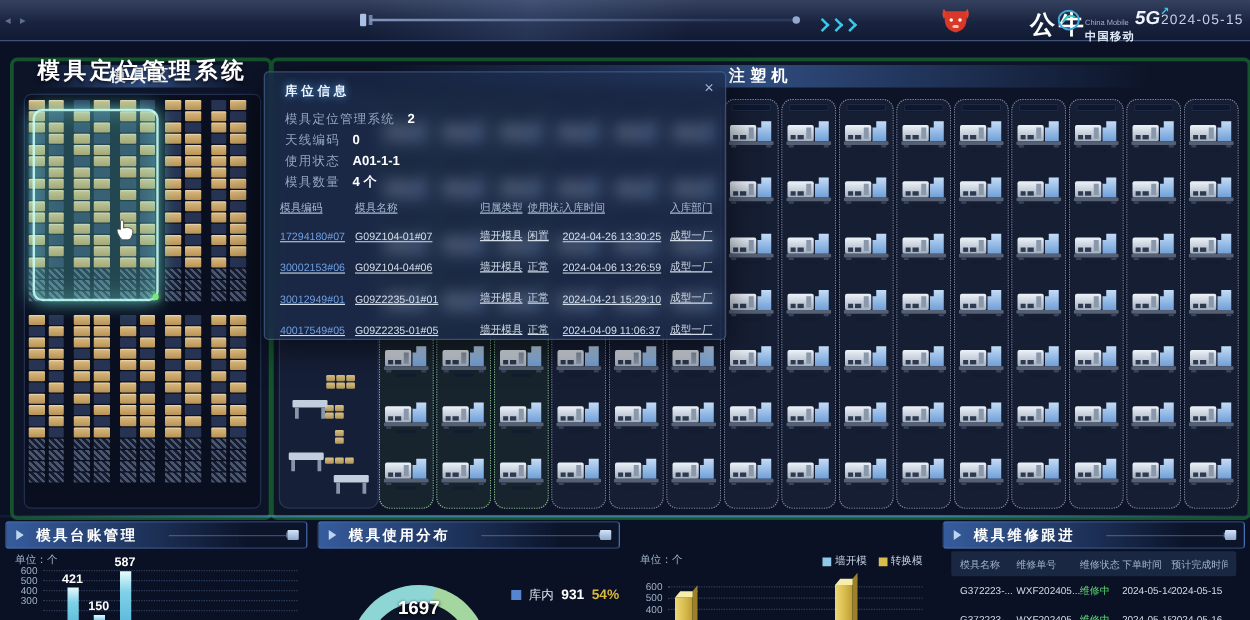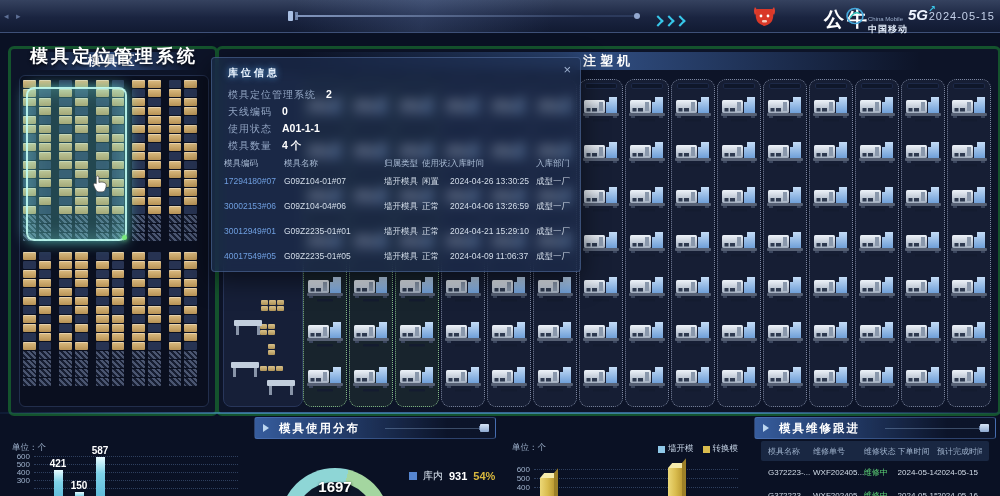--- a/index.html
+++ b/index.html
@@ -65,21 +65,21 @@
   
   #popup{position:absolute;left:211px;top:57px;width:368px;height:213px;z-index:50;
     background:rgba(28,44,78,.68);backdrop-filter:blur(6px) saturate(.9);
     border:1px solid rgba(130,170,230,.3);border-radius:4px;box-shadow:0 8px 26px rgba(0,0,0,.55);}
   #popup-title{position:absolute;left:16px;top:8px;font-size:10px;font-weight:bold;color:#ecf5ff;letter-spacing:3px;
     text-shadow:0 0 7px rgba(90,180,255,.9);}
   #popup-close{position:absolute;right:9px;top:5px;font-size:13px;color:#9fb2d0;cursor:pointer;line-height:14px;}
   .pfield{position:absolute;left:16px;font-size:10px;color:#93a6c4;letter-spacing:1px;}
   .pfield b{color:#fff;margin-left:10px;font-size:10.5px;letter-spacing:0;}
   #ptable{position:absolute;left:12px;right:8px;top:100px;}
-  .prow{display:flex;height:25px;font-size:8.5px;color:#d3dde9;}
+  .prow{display:flex;height:25px;align-items:center;font-size:8.5px;color:#d3dde9;text-decoration:underline;}
   .prow.head{height:18px;color:#a9bbd4;}
   .pc{overflow:hidden;white-space:nowrap;}
   .pc0{width:60px;color:#6f9fe0;} .prow.head .pc0{color:#a9bbd4;}
   .pc1{width:100px;} .pc2{width:38px;} .pc3{width:28px;} .pc4{width:86px;} .pc5{width:34px;}
   
   #bottom-line{position:absolute;left:0;top:412px;width:1000px;height:2px;
     background:linear-gradient(90deg,rgba(40,80,140,.15),rgba(90,170,240,.55) 25%,rgba(90,170,240,.55) 75%,rgba(40,80,140,.15));}
   .bpanel{position:absolute;top:417px;width:242px;height:79px;}
   .bp-head{position:absolute;left:0;right:0;top:0;height:20px;
     background:linear-gradient(90deg,rgba(66,112,188,.8),rgba(26,42,78,.15) 80%);
@@ -1843,20 +1843,26 @@
         <span class="pc pc3">正常</span>
         <span class="pc pc4">2024-04-09 11:06:37</span>
         <span class="pc pc5">成型一厂</span>
       </div>
     </div>
 </div>
 
 <div id="bottom-line"></div>
 
 <div class="bpanel" style="left:4px">
+  <div class="bp-head">
+    <span class="bp-arrow"></span>
+    <span class="bp-title">模具台账管理</span>
+    <span class="bp-track"></span>
+    <span class="bp-nub"></span>
+  </div>
   <div class="unit-label">单位：个</div>
   <div id="ledger-chart">
       <div class="gline" style="top: 39px;"></div>
       <div class="ytick" style="left: 4px; top: 35px;">600</div>
       <div class="gline" style="top: 47px;"></div>
       <div class="ytick" style="left: 4px; top: 43px;">500</div>
       <div class="gline" style="top: 55px;"></div>
       <div class="ytick" style="left: 4px; top: 51px;">400</div>
       <div class="gline" style="top: 63px;"></div>
       <div class="ytick" style="left: 4px; top: 59px;">300</div>

